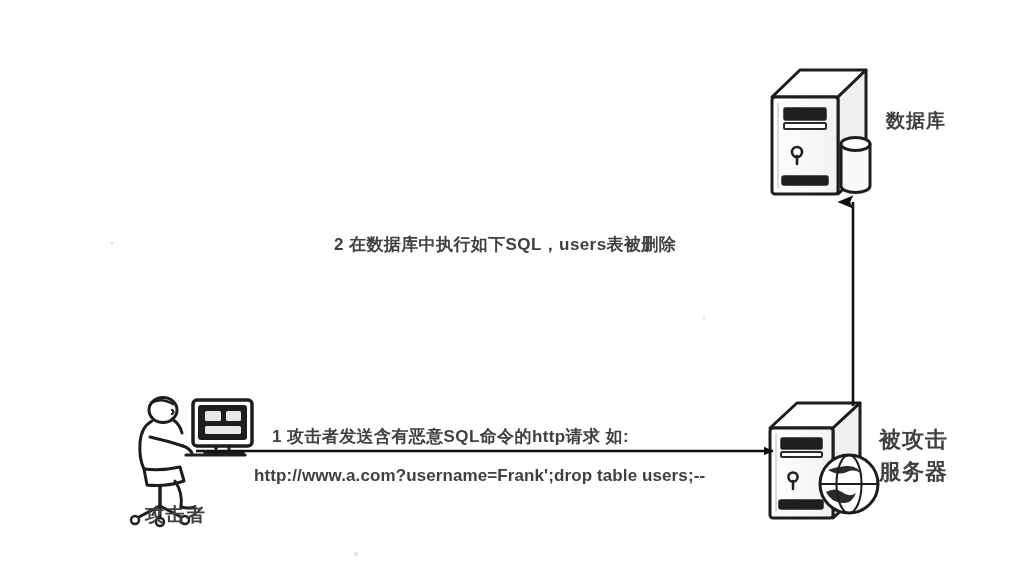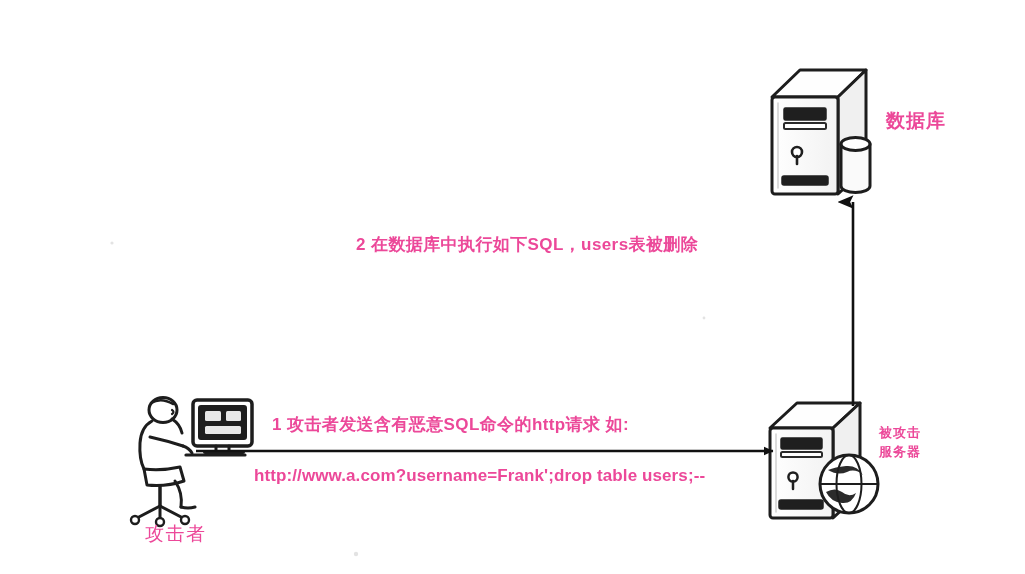--- a/index.html
+++ b/index.html
@@ -20,44 +20,44 @@
   }
   .svg-layer {
     position: absolute;
     left: 0;
     top: 0;
     width: 1025px;
     height: 574px;
   }
   .txt {
     position: absolute;
-    color: #ec4899;
+    color: #404040;
     white-space: nowrap;
     line-height: 1.1;
   }
   
   #step2-heading {
-    left: 356px;
+    left: 334px;
     top: 236px;
     font-size: 17px;
     font-weight: bold;
     letter-spacing: 0.4px;
   }
   
   #sql-statement {
     left: 236px;
     top: 266px;
     font-size: 18px;
     font-weight: bold;
     letter-spacing: 0.2px;
   }
   
   #step1-heading {
     left: 272px;
-    top: 416px;
+    top: 428px;
     font-size: 17px;
     font-weight: bold;
     letter-spacing: 0.4px;
   }
   
   #url-line {
     left: 254px;
     top: 467px;
     font-size: 17px;
     font-weight: bold;
@@ -67,31 +67,31 @@
   #label-database {
     left: 886px;
     top: 111px;
     font-size: 19px;
     font-weight: bold;
     letter-spacing: 1px;
   }
   #label-attacked-server {
     left: 879px;
     top: 424px;
-    font-size: 13px;
+    font-size: 22px;
     font-weight: bold;
     letter-spacing: 1px;
     line-height: 1.45;
     white-space: pre-line;
   }
   #label-attacker {
     left: 145px;
-    top: 524px;
+    top: 505px;
     font-size: 19px;
-    font-weight: normal;
+    font-weight: bold;
     letter-spacing: 1.5px;
   }
 </style>
 </head>
 <body>
 
 <div id="canvas">
 
   <svg class="svg-layer" viewBox="0 0 1025 574" xmlns="http://www.w3.org/2000/svg">
     <defs>

